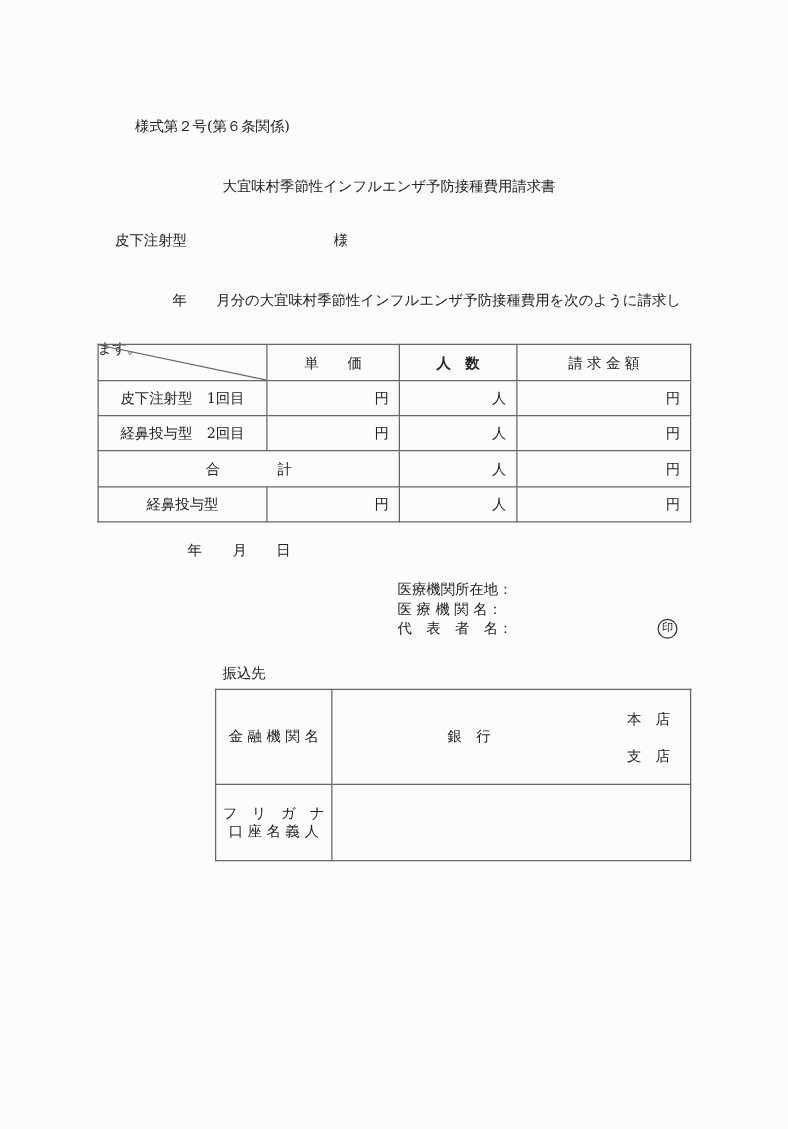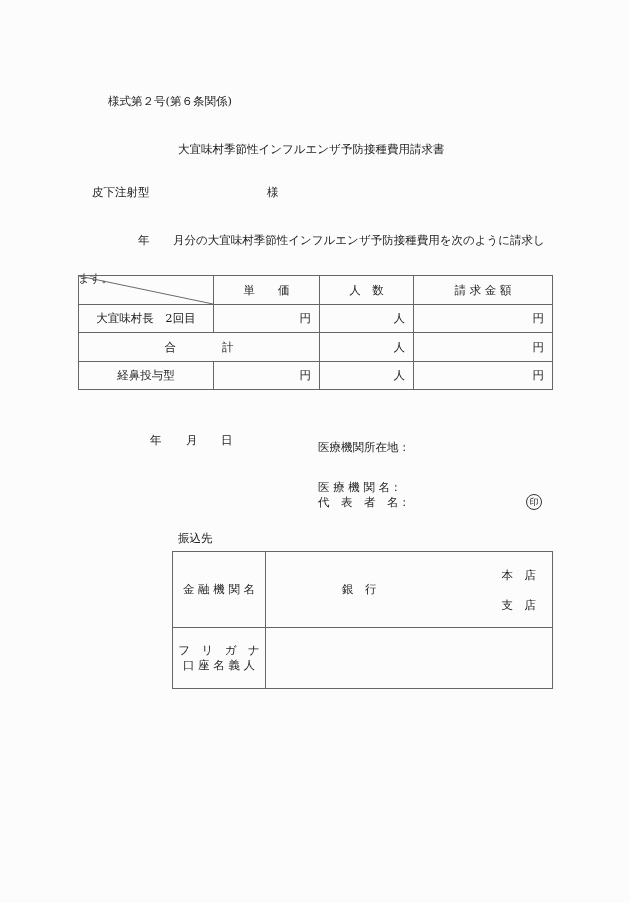--- a/index.html
+++ b/index.html
@@ -34,25 +34,31 @@
 
 <table style="left:78px;top:275px;width:475px;">
   <tbody>
       <tr style="height:29px;padding-left:35px;">
     <td class="diag" style="width:134px;">
       <svg viewBox="0 0 134 29" preserveAspectRatio="none">
             <line x1="0" y1="0" x2="134" y2="29" stroke="#666" stroke-width="1"></line>
           </svg>
     </td>
     <td class="center" style="width:105px;">単　　価</td>
-    <td class="center" style="width:93px;">人　数</td>
+    <td class="center" style="width:93px;font-weight:bold;">人　数</td>
     <td class="center">請 求 金 額</td>
   </tr>
   <tr style="height:28px;">
-    <td class="center">大宜味村長　2回目</td>
+    <td class="center">皮下注射型　1回目</td>
+    <td class="right">円</td>
+    <td class="right">人</td>
+    <td class="right">円</td>
+  </tr>
+  <tr style="height:28px;">
+    <td class="center">経鼻投与型　2回目</td>
     <td class="right">円</td>
     <td class="right">人</td>
     <td class="right">円</td>
   </tr>
   <tr style="height:29px;">
     <td colspan="2" class="center">合　　　　計</td>
     <td class="right">人</td>
     <td class="right">円</td>
   </tr>
   <tr style="height:28px;">
@@ -61,33 +67,33 @@
     <td class="right">人</td>
     <td class="right">円</td>
   </tr>
 </tbody>
   </table>
 
 <div class="abs" style="left:150px;top:433px;">年</div>
 <div class="abs" style="left:186px;top:433px;">月</div>
 <div class="abs" style="left:221px;top:433px;">日</div>
 
-<div class="abs" style="left:318px;top:440px;">医療機関所在地：</div>
+<div class="abs" style="left:318px;top:464px;">医療機関所在地：</div>
 <div class="abs" style="left:318px;top:480px;">医 療 機 関 名：</div>
 <div class="abs" style="left:318px;top:495px;">代　表　者　名：</div>
 <div class="abs" style="left:526px;top:494px;"><span class="seal">印</span></div>
 
 <div class="abs" style="left:178px;top:531px;">振込先</div>
 
 <table style="left:172px;top:551px;width:381px;">
   <tbody>
       <tr style="height:76px;">
     <td class="center" style="width:92px;">金 融 機 関 名</td>
     <td style="position:relative;">
-      <span class="abs" style="left:76px;top:30px;">銀　行</span>
+      <span class="abs" style="left:92px;top:30px;">銀　行</span>
       <span class="abs" style="right:16px;top:16px;">本　店</span>
       <span class="abs" style="right:16px;top:46px;">支　店</span>
     </td>
   </tr>
   <tr style="height:61px;">
     <td class="center" style="line-height:15px;">
       <div>フ　リ　ガ　ナ</div>
       <div>口 座 名 義 人</div>
     </td>
     <td></td>

